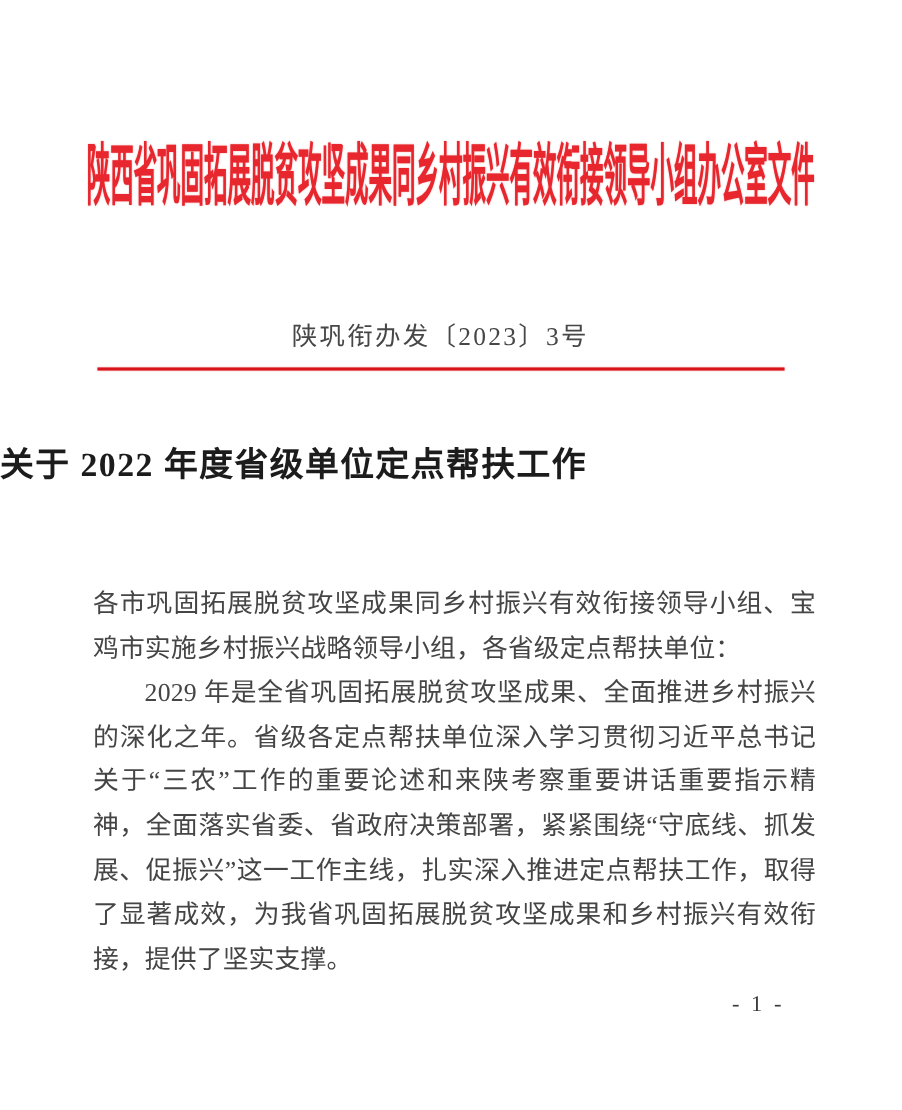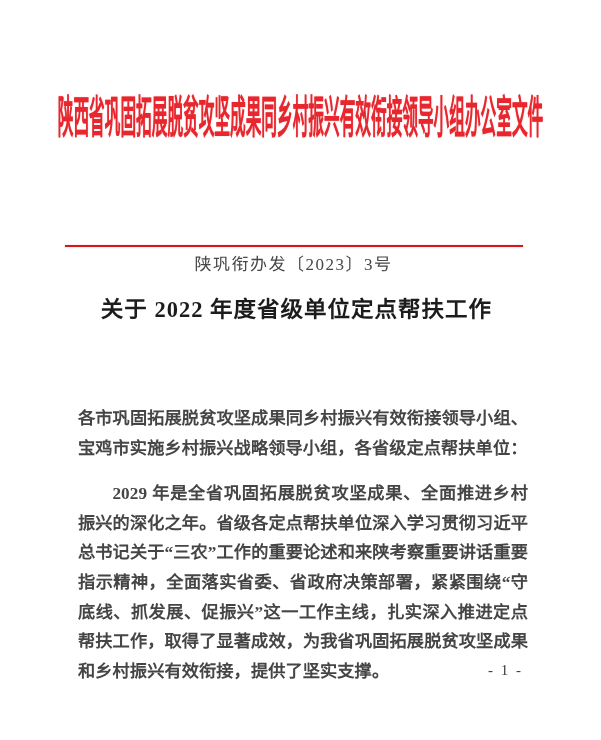--- a/index.html
+++ b/index.html
@@ -42,42 +42,40 @@
   
   .doc-number {
     position: absolute;
     left: 0;
     right: 14px;
     top: 210px;
     text-align: center;
     font-size: 17px;
     letter-spacing: 1.5px;
     color: #474747;
-    margin-top: 40px;
   }
 
   
   .red-line {
     position: absolute;
     left: 65px;
     top: 245px;
     width: 458px;
     height: 2px;
     background: #d9151b;
     box-shadow: 0 0 1px rgba(217, 21, 27, 0.6);
   }
 
   
   .doc-title {
     position: absolute;
     left: 0;
     right: 8px;
     top: 293px;
     margin: 0;
-    text-align: center;
     font-size: 22.5px;
     font-weight: bold;
     line-height: 33px;
     letter-spacing: 1px;
     color: #1c1c1c;
   }
   .doc-title .title-line {
     display: block;
   }
 
@@ -87,23 +85,22 @@
     left: 62px;
     top: 388px;
     width: 482px;
     font-size: 17.2px;
     line-height: 29.6px;
     letter-spacing: 0.1px;
     text-align: justify;
     color: #454545;
   }
   .doc-body p {
-    margin: 16px;
+    margin: 0;
     text-indent: 2em;
-    font-weight: bold;
   }
   .doc-body p.no-indent {
     text-indent: 0;
   }
 
   
   .page-number {
     position: absolute;
     top: 662px;
     right: 78px;

